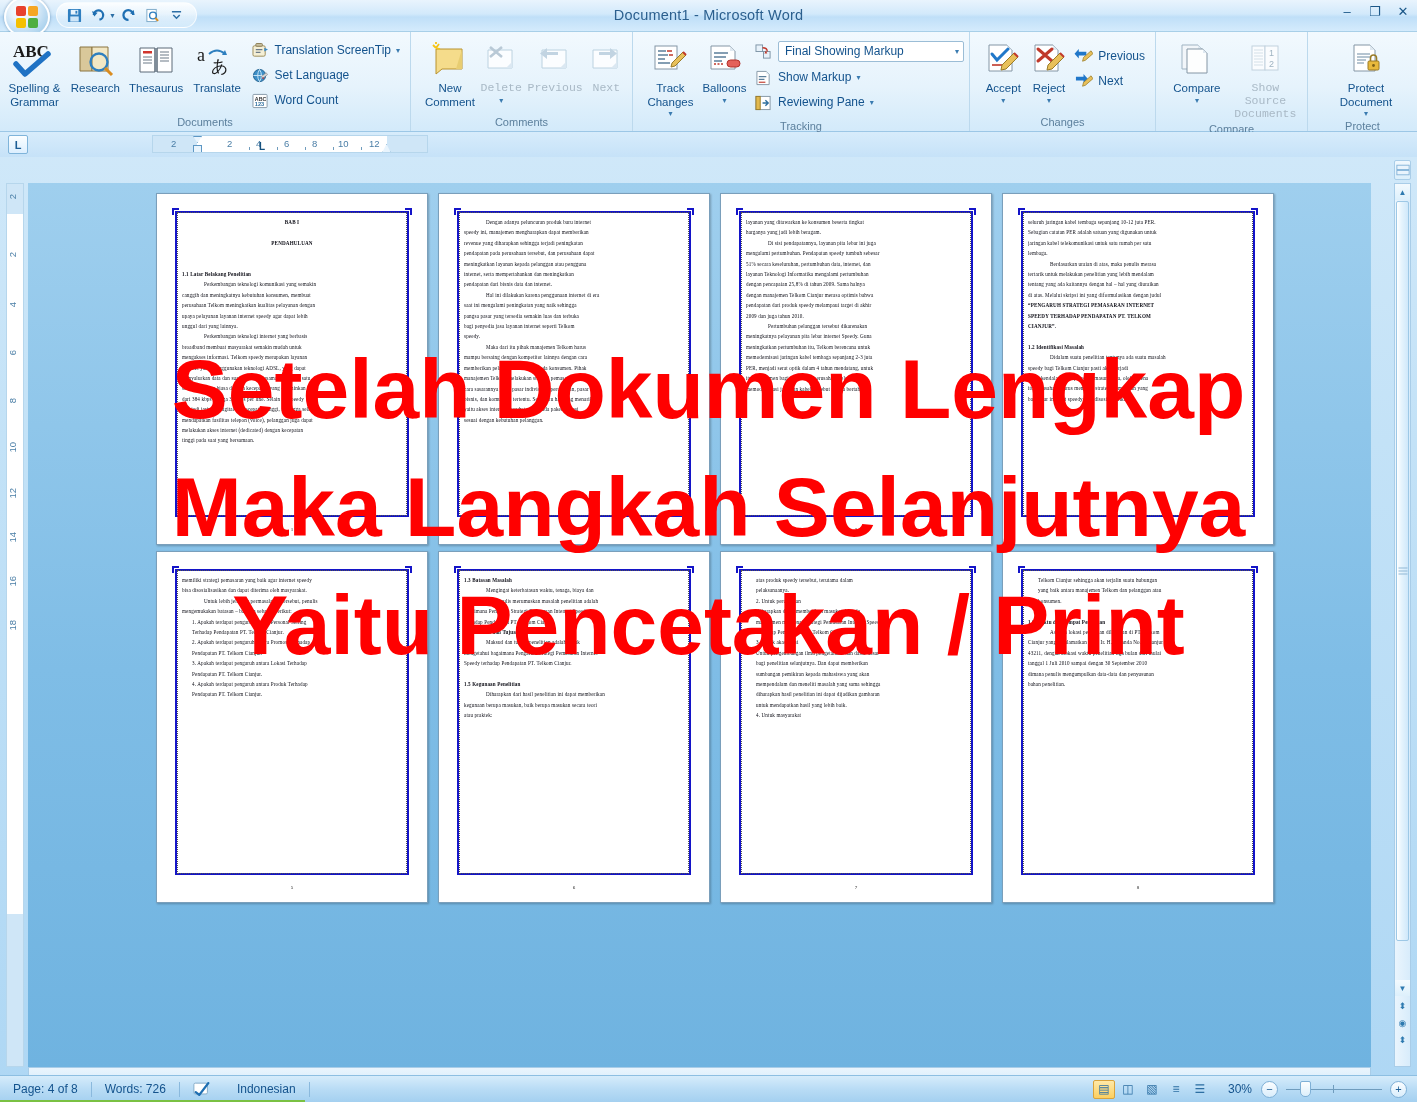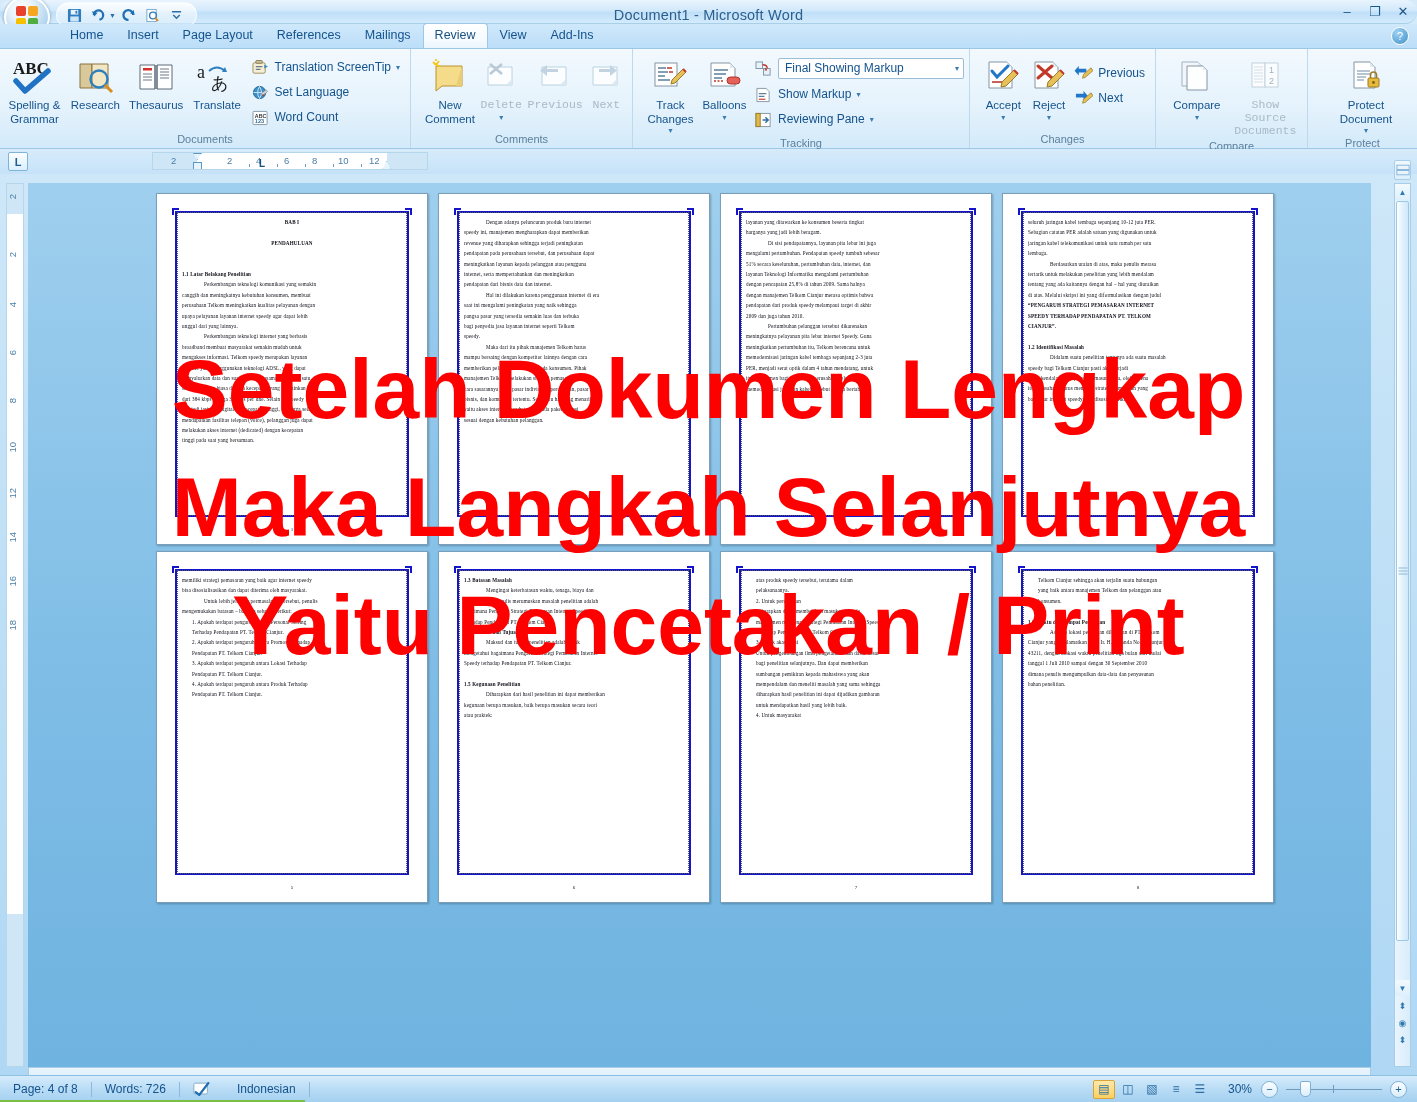--- a/index.html
+++ b/index.html
@@ -9,24 +9,23 @@
     font-family: "Liberation Sans", sans-serif;
     background: #b8dcf4;
   }
   .app {
     position: relative; width: 1417px; height: 1102px;
     background: linear-gradient(to bottom, #d6ebfa 0%, #c3e2f7 40%, #aed7f4 100%);
   }
 
   
   .titlebar {
-    position: relative; height: 24px;
+    position: relative; height: 32px;
     background: linear-gradient(to bottom, #e9f4fd 0%, #d2e9fb 45%, #bfdff8 55%, #d4ebfc 100%);
     border-bottom: 1px solid #a8cfe8;
-    border-radius: 16px;
   }
   .office-orb {
     position: absolute; left: 4px; top: -4px; width: 46px; height: 42px;
     border-radius: 50%;
     background: radial-gradient(circle at 38% 30%, #ffffff 0%, #eaf4fc 30%, #bedcf2 62%, #8fc2e4 100%);
     border: 2px solid #ffffff;
     box-shadow: 0 0 3px rgba(0,60,110,.45);
     display: flex; align-items: center; justify-content: center;
   }
   .orb-grid { width: 22px; height: 22px; display: grid; grid-template-columns: 1fr 1fr; grid-template-rows: 1fr 1fr; gap: 2px; }
@@ -326,31 +325,20 @@
       </div>
     </div>
     <div class="win-title">Document1 - Microsoft Word</div>
     <div class="win-btns">
       <span>–</span>
       <span>❐</span>
       <span>✕</span>
     </div>
   </div>
 
-  <div class="tabsrow">
-    <div class="tab">Home</div>
-    <div class="tab">Insert</div>
-    <div class="tab">Page Layout</div>
-    <div class="tab">References</div>
-    <div class="tab">Mailings</div>
-    <div class="tab active">Review</div>
-    <div class="tab">View</div>
-    <div class="tab">Add-Ins</div>
-    <div class="help-icon">?</div>
-  </div>
 
   <div class="ribbon">
 
     <div class="group" style="width:410px">
       <div class="group-body">
         <div class="bigbtn">
           <div class="ico">
             <svg width="52" height="40" viewBox="0 0 52 40">
                 <text x="5" y="17" font-family="Liberation Serif, serif" font-size="17" font-weight="bold" fill="#1a1a1a">ABC</text>
                 <path d="M8 24 L17 34 L40 14" stroke="#1f72c4" stroke-width="5.5" fill="none" stroke-linecap="round" stroke-linejoin="round"></path>

